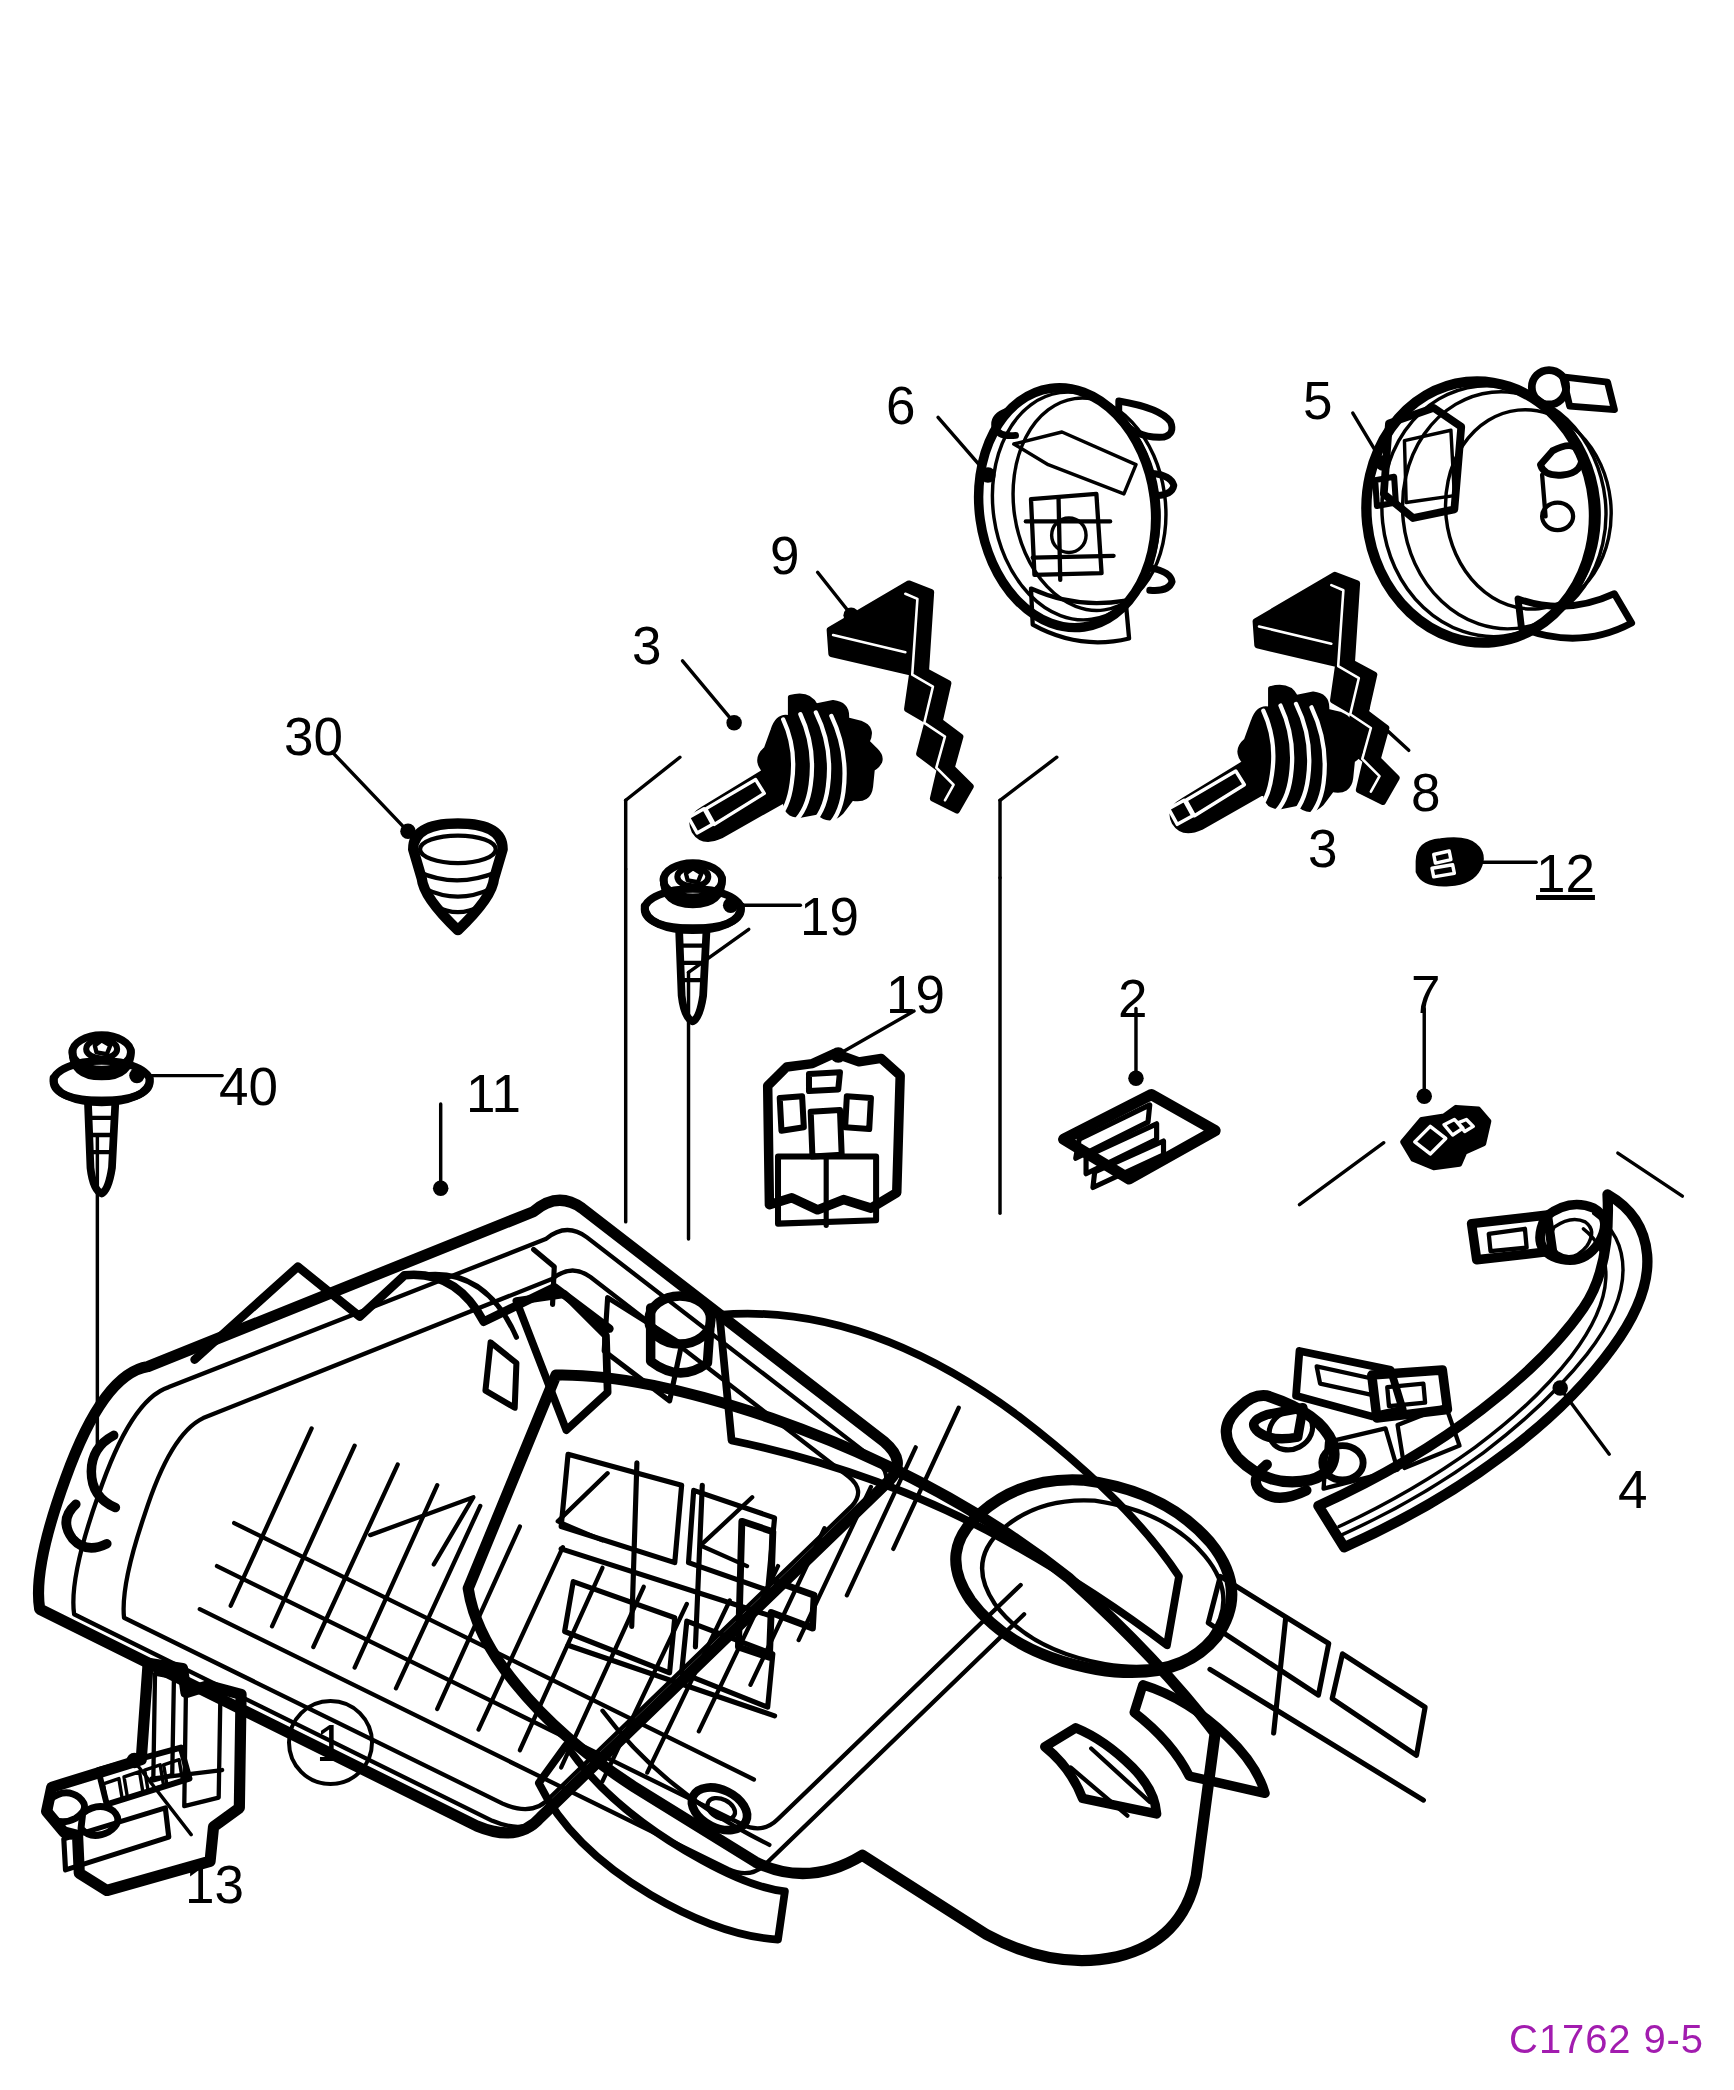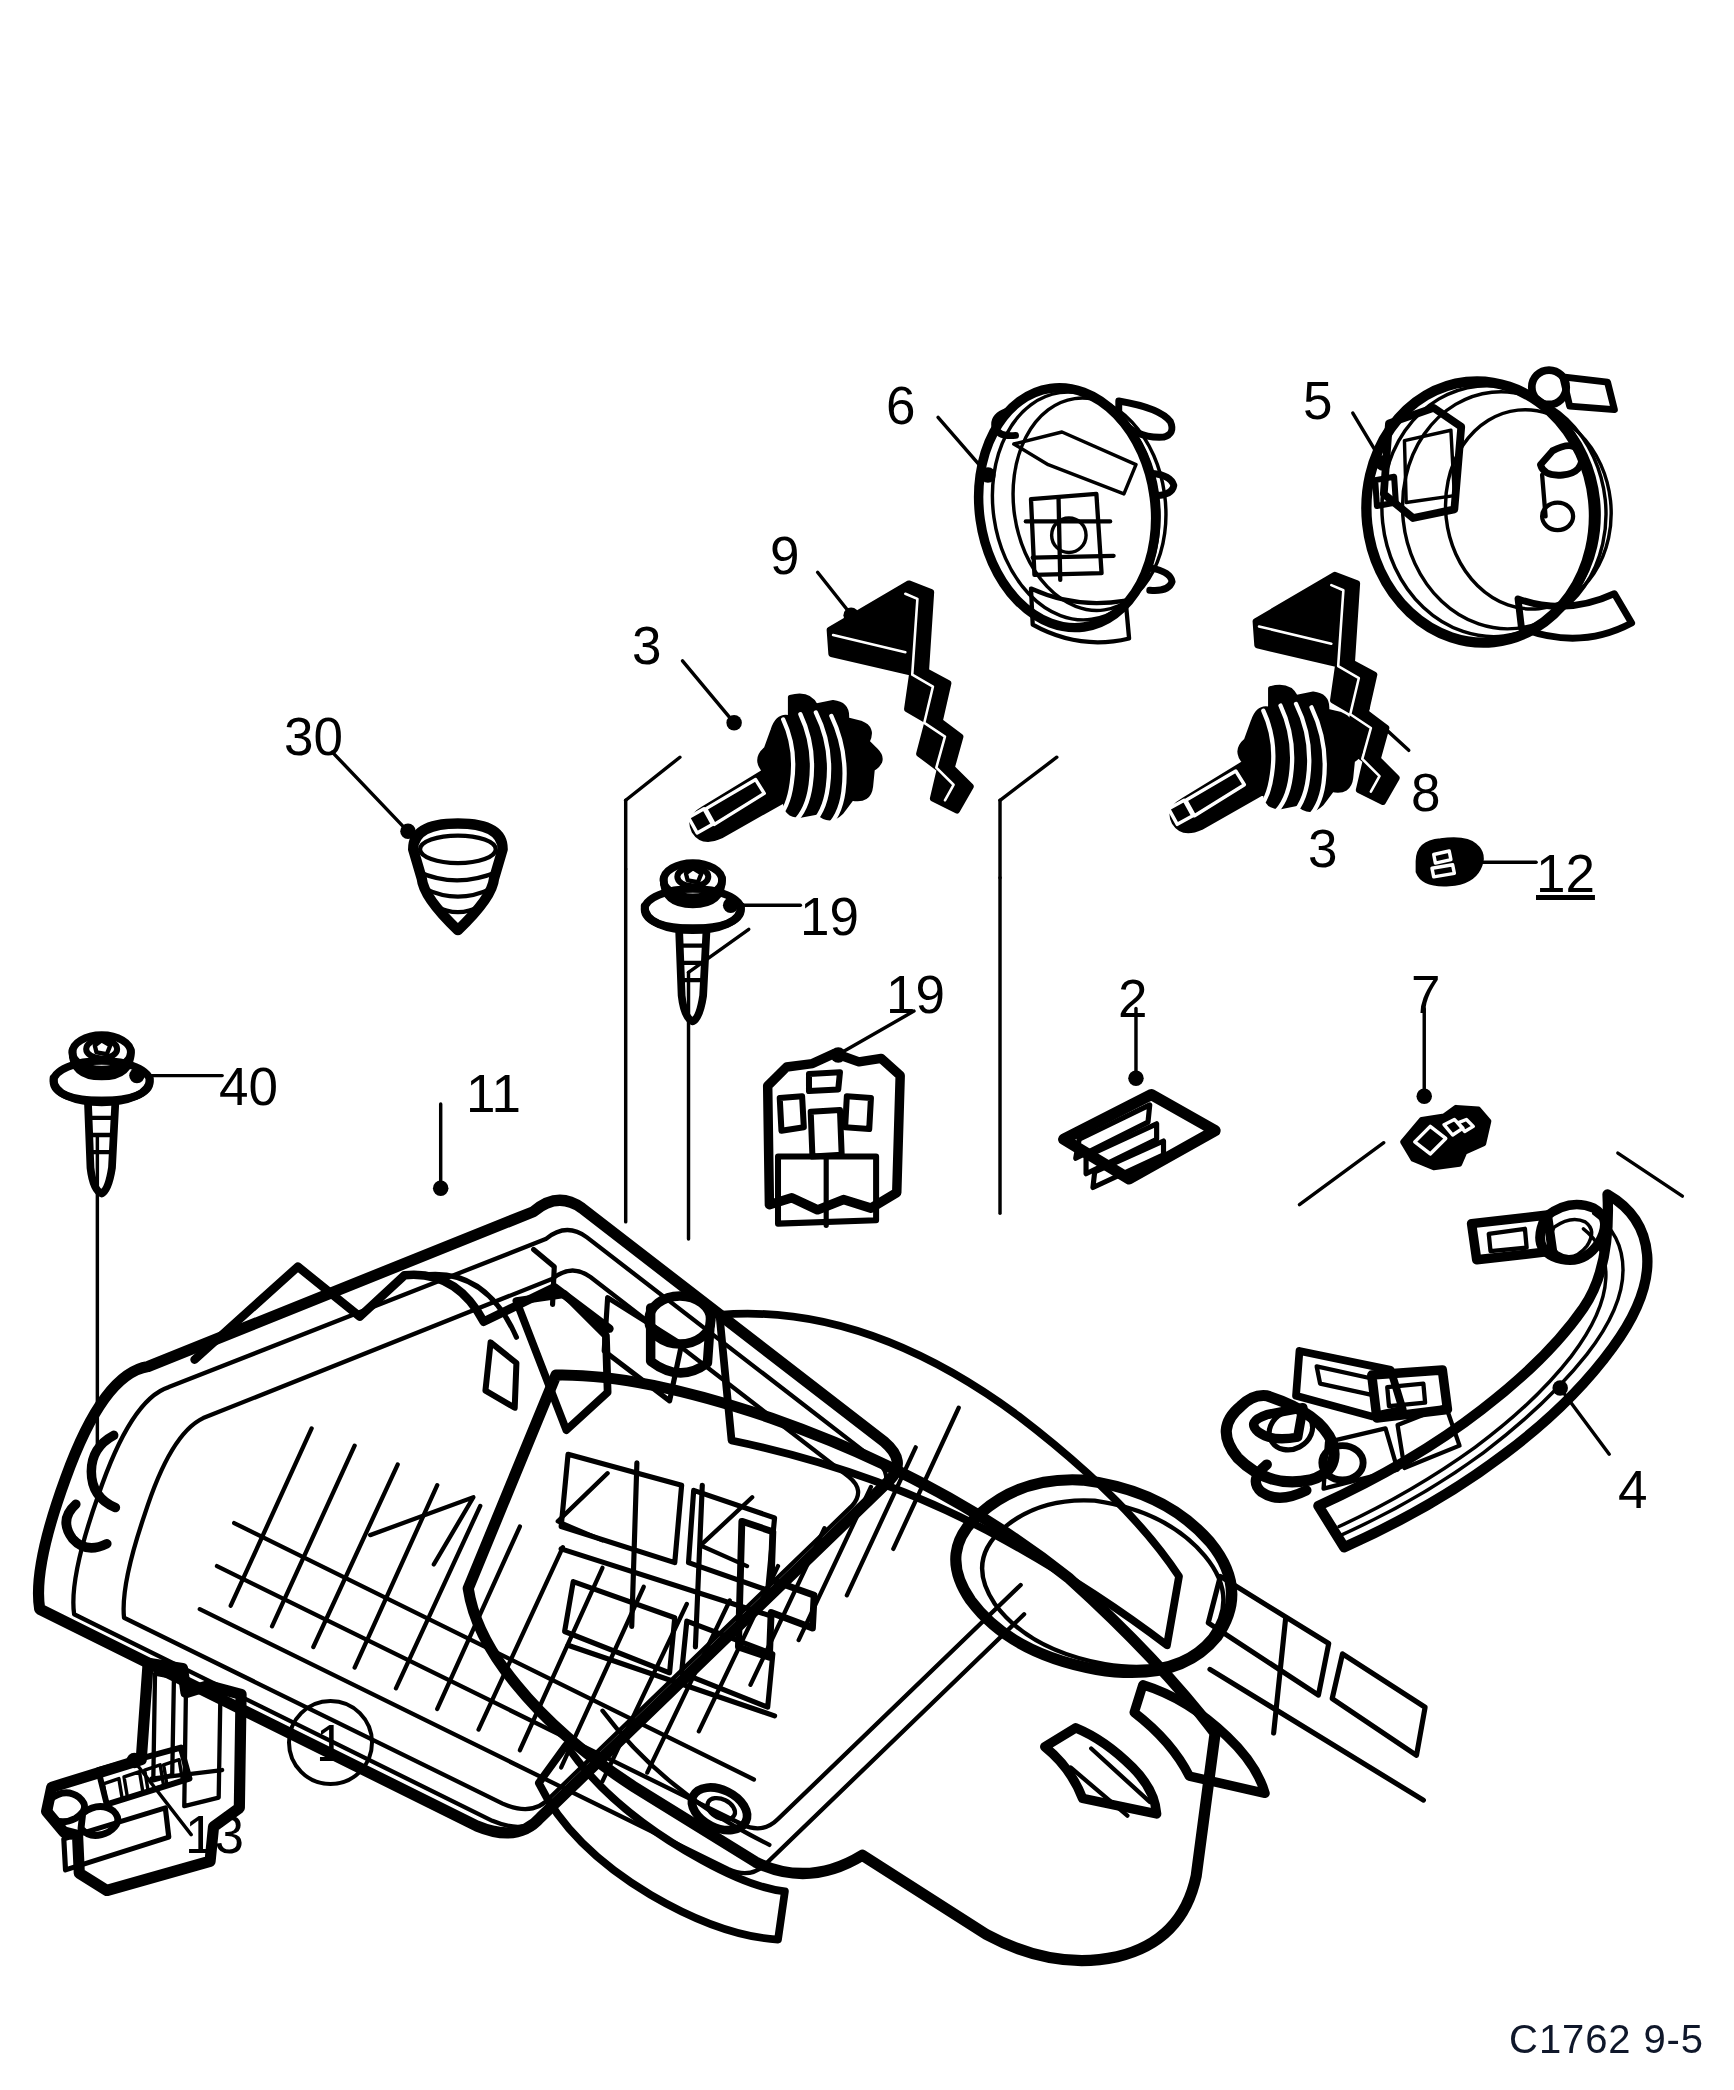--- a/index.html
+++ b/index.html
@@ -25,21 +25,21 @@
     width:79px;height:79px;
     border:4.3px solid #000;
     border-radius:50%;
     display:flex;align-items:center;justify-content:center;
     font-size:52px;
   }
   #figcode{
     position:absolute;
     right:31px;bottom:29px;
     font-size:40px;
-    color:#0f172a;
+    color:#a21caf;
     letter-spacing:0.9px;
   }
 </style>
 </head>
 <body>
 
 <div id="sheet">
 
   <svg viewBox="0 0 2016 2430" xmlns="http://www.w3.org/2000/svg">
     <g fill="none" stroke="#000" stroke-width="4" stroke-linecap="round" stroke-linejoin="round">
@@ -404,20 +404,20 @@
   <div class="callout" style="left:1308px;top:822px;">3</div>
   <div class="callout" style="left:284px;top:710px;">30</div>
   <div class="callout" style="left:1536px;top:847px;text-decoration:underline;">12</div>
   <div class="callout" style="left:800px;top:890px;">19</div>
   <div class="callout" style="left:886px;top:968px;text-align:center;">19</div>
   <div class="callout" style="left:1118px;top:972px;">2</div>
   <div class="callout" style="left:1411px;top:968px;">7</div>
   <div class="callout" style="left:219px;top:1060px;">40</div>
   <div class="callout" style="left:426px;top:1067px;margin-left:40px;">11</div>
   <div class="callout" style="left:1618px;top:1463px;">4</div>
-  <div class="callout" style="left:185px;top:1808px;">13</div>
+  <div class="callout" style="left:185px;top:1858px;">13</div>
 
   <div class="callout circled" style="left:287px;top:1699px;">1</div>
 
   <div id="figcode">C1762 9-5</div>
 
 </div>
 
 
 </body></html>

